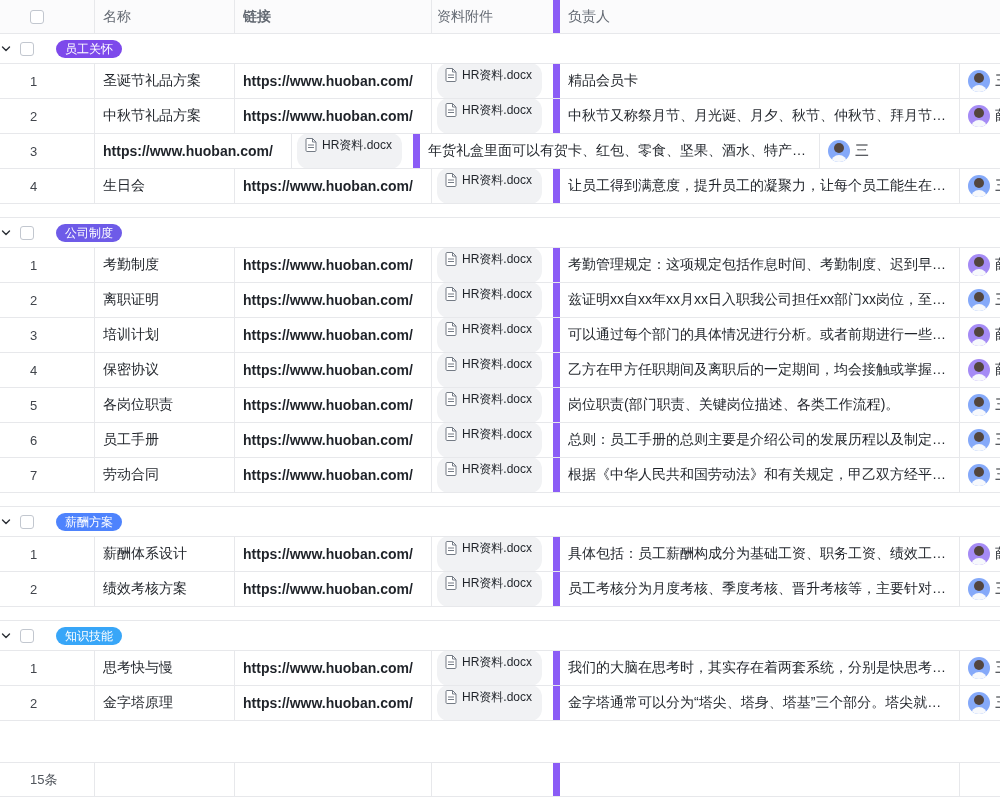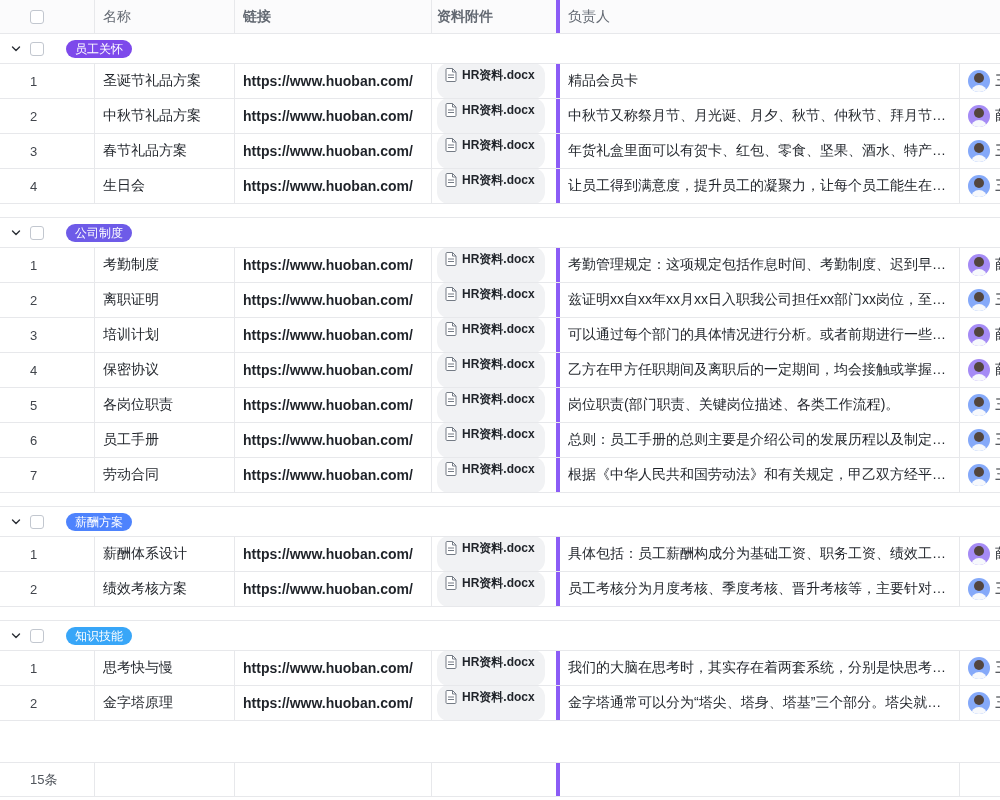--- a/index.html
+++ b/index.html
@@ -2,28 +2,28 @@
 <html><head>
 <meta charset="utf-8">
 <style>
   html,body{margin:0;padding:0;background:#fff;}
   body{font-family:"Liberation Sans","DejaVu Sans",sans-serif;color:#1F2329;}
   .app{position:relative;width:1000px;height:800px;overflow:hidden;background:#fff;}
 
   .row{display:flex;align-items:center;box-sizing:border-box;border-bottom:1px solid #E7E8EB;background:#fff;}
   .header-row{height:34px;background:#FBFBFC;color:#646A73;font-size:14px;}
   .data-row{height:35px;font-size:14px;}
-  .group-row{height:30px;padding-left:10px;}
+  .group-row{height:30px;}
   .gap{height:14px;box-sizing:border-box;border-bottom:1px solid #E7E8EB;background:#fff;}
 
   .c{box-sizing:border-box;height:100%;display:flex;align-items:center;overflow:hidden;white-space:nowrap;}
   .c-index{width:95px;border-right:1px solid #E7E8EB;padding-left:30px;flex:none;}
   .c-name{width:140px;border-right:1px solid #E7E8EB;padding:0 8px;flex:none;}
   .c-link{width:197px;border-right:1px solid #E7E8EB;padding:0 8px;flex:none;font-weight:bold;}
-  .c-attach{width:128px;border-right:4px solid #8b5cf6;padding:0 5px;flex:none;font-weight:bold;}
+  .c-attach{width:128px;border-right:7px solid #8b5cf6;padding:0 5px;flex:none;}
   .c-content{width:400px;border-right:1px solid #E7E8EB;padding:0 8px;flex:none;}
   .c-owner{flex:1;padding-left:8px;min-width:0;}
 
   .txt{overflow:hidden;text-overflow:ellipsis;white-space:nowrap;}
   .num{font-size:13px;color:#41454C;}
 
   .checkbox{display:inline-block;width:14px;height:14px;box-sizing:border-box;border:1px solid #C2C7CF;border-radius:3px;background:#fff;flex:none;}
   .chev{display:inline-flex;width:12px;height:12px;align-items:center;justify-content:center;flex:none;margin-right:8px;}
   .group-row .checkbox{margin-right:22px;}
   .badge{display:inline-flex;align-items:center;height:18px;padding:0 9px;border-radius:9px;color:#fff;font-size:12px;line-height:18px;flex:none;}
@@ -126,23 +126,20 @@
         </div>
         <div class="c c-owner">
           <div class="avatar" style="background: rgb(165, 139, 245);"></div>
           <div class="owner-name">薛</div>
         </div>
       </div>
       <div class="row data-row">
         <div class="c c-index">
           <div class="num">3</div>
         </div>
-        <div class="c c-name">
-          <div class="txt">春节礼品方案</div>
-        </div>
         <div class="c c-link">
           <div class="txt">https://www.huoban.com/</div>
         </div>
         <div class="c c-attach">
           <div class="chip">
             <svg width="12" height="14" viewBox="0 0 12 14" style="flex:none">
               <path d="M1 1.5 C1 .95 1.45 .5 2 .5 H7.5 L11 4 V12.5 C11 13.05 10.55 13.5 10 13.5 H2 C1.45 13.5 1 13.05 1 12.5 Z" fill="#fff" stroke="#747B85" stroke-width="1"></path>
               <path d="M7.5 .5 V4 H11" fill="none" stroke="#747B85" stroke-width="1"></path>
               <path d="M3 7 H9 M3 9.5 H9" stroke="#747B85" stroke-width="1"></path>
             </svg>

